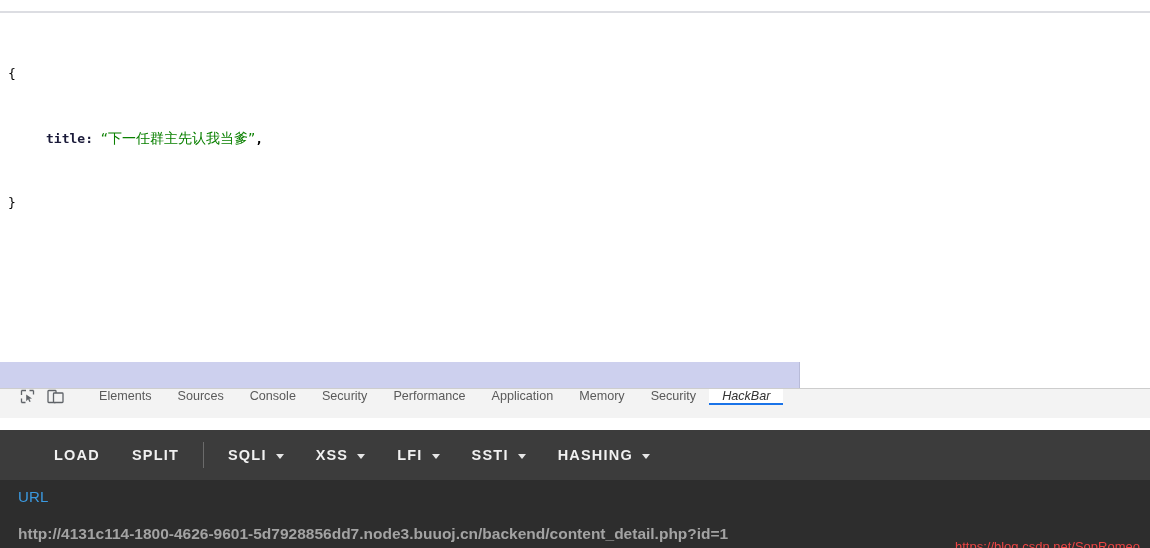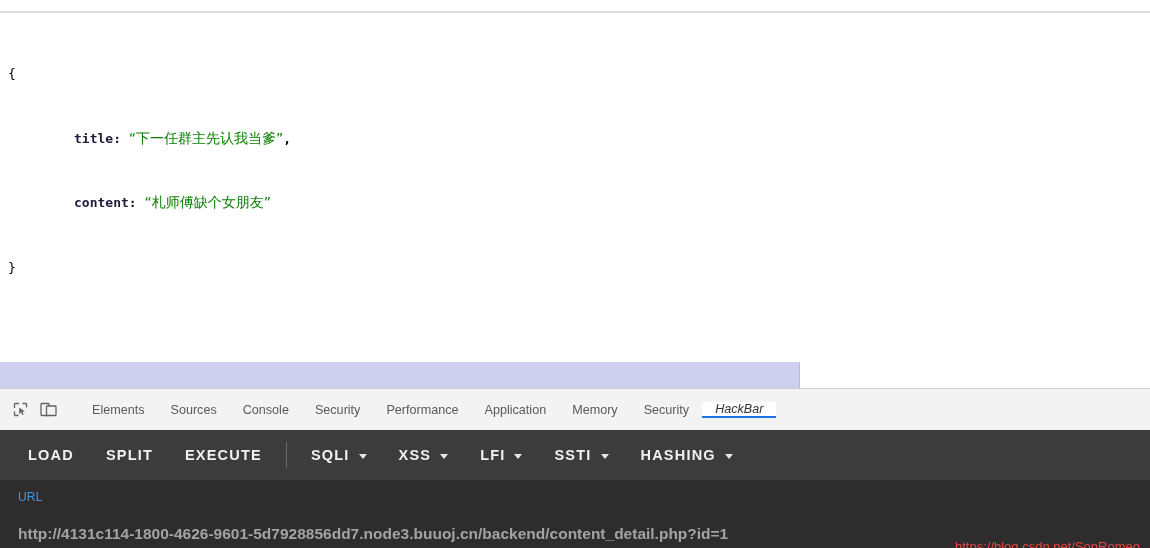--- a/index.html
+++ b/index.html
@@ -40,21 +40,20 @@
     font-size: 13px;
     line-height: 21.5px;
     color: #000000;
     white-space: pre;
   }
   .json-line { display: block; height: 21.5px; }
   .json-brace { font-weight: normal; color: #000000; }
   .json-key {
     font-weight: bold;
     color: #1b1b3a;
-    margin-left: 28px;
   }
   .json-val {
     color: #0a8000;
     font-weight: normal;
     font-family: "DejaVu Sans", sans-serif;
     font-size: 14px;
   }
   .json-comma { color: #000000; font-weight: bold; }
   .indent { display: inline-block; width: 38px; }
 
@@ -75,26 +74,27 @@
     position: absolute;
     left: 0;
     top: 388px;
     width: 1150px;
     height: 160px;
   }
 
   
   #tabstrip {
     position: relative;
-    height: 42px;
+    height: 30px;
     background: #f3f3f3;
     border-top: 1px solid #cdcdcd;
     box-sizing: border-box;
     display: flex;
-    align-items: center;
+    align-items: flex-start;
+    padding-left: 7px;
   }
   .tool-icon-btn {
     width: 28px;
     display: flex;
     align-items: center;
     justify-content: center;
     cursor: pointer;
   }
   .tool-icon-btn:first-child { margin-left: 6px; }
   .tool-icon-btn svg { display: block; }
@@ -121,21 +121,22 @@
   }
 
   
   #hackbar-toolbar {
     position: relative;
     height: 50px;
     background: #3c3c3c;
     display: flex;
     align-items: center;
     box-sizing: border-box;
-    padding-left: 12px;
+    padding-left: 38px;
+    margin-top: 12px;
   }
   .hb-btn {
     display: flex;
     align-items: center;
     gap: 9px;
     color: #f1f1f1;
     font-size: 14.5px;
     font-weight: bold;
     letter-spacing: 1.2px;
     padding: 6px 16px;
@@ -162,21 +163,21 @@
   
   #url-panel {
     position: relative;
     height: 78px;
     background: #2d2d2d;
     box-sizing: border-box;
     padding: 10px 18px 0 18px;
   }
   #url-label {
     color: #3b9ae1;
-    font-size: 12px;
+    font-size: 15px;
     letter-spacing: 0.2px;
     line-height: 14px;
   }
   #url-value {
     color: #a3a3a3;
     font-size: 15.5px;
     font-weight: bold;
     line-height: 24px;
     margin-top: 18px;
     white-space: nowrap;
@@ -200,21 +201,20 @@
 </style>
 </head>
 <body>
 
 <div id="page-area">
   <div id="top-rule"></div>
 
   <div id="json-block">
     <span class="json-line"><span class="json-brace">{</span></span>
     <span class="json-line"><span class="indent"></span><span class="json-key">title:</span><span class="json-brace"> </span><span class="json-val">“下一任群主先认我当爹”</span><span class="json-comma">,</span></span>
-    <span class="json-line"><span class="indent"></span><span class="json-key">content:</span><span class="json-brace"> </span><span class="json-val">“札师傅缺个女朋友”</span></span>
     <span class="json-line"><span class="json-brace">}</span></span>
   </div>
 </div>
 
 <div id="selection-strip"></div>
 
 <div id="devtools">
 
   <div id="tabstrip">
     <div class="tool-icon-btn">
@@ -260,23 +260,20 @@
       </div>
   </div>
 
   <div id="hackbar-toolbar">
     <div class="hb-btn">
         <span>LOAD</span>
       </div>
     <div class="hb-btn">
         <span>SPLIT</span>
       </div>
-    <div class="hb-btn">
-        <span>EXECUTE</span>
-      </div>
     <div class="hb-sep"></div>
     <div class="hb-btn">
       <span>SQLI</span>
       <span class="caret"></span>
     </div>
     <div class="hb-btn">
       <span>XSS</span>
       <span class="caret"></span>
     </div>
     <div class="hb-btn">

